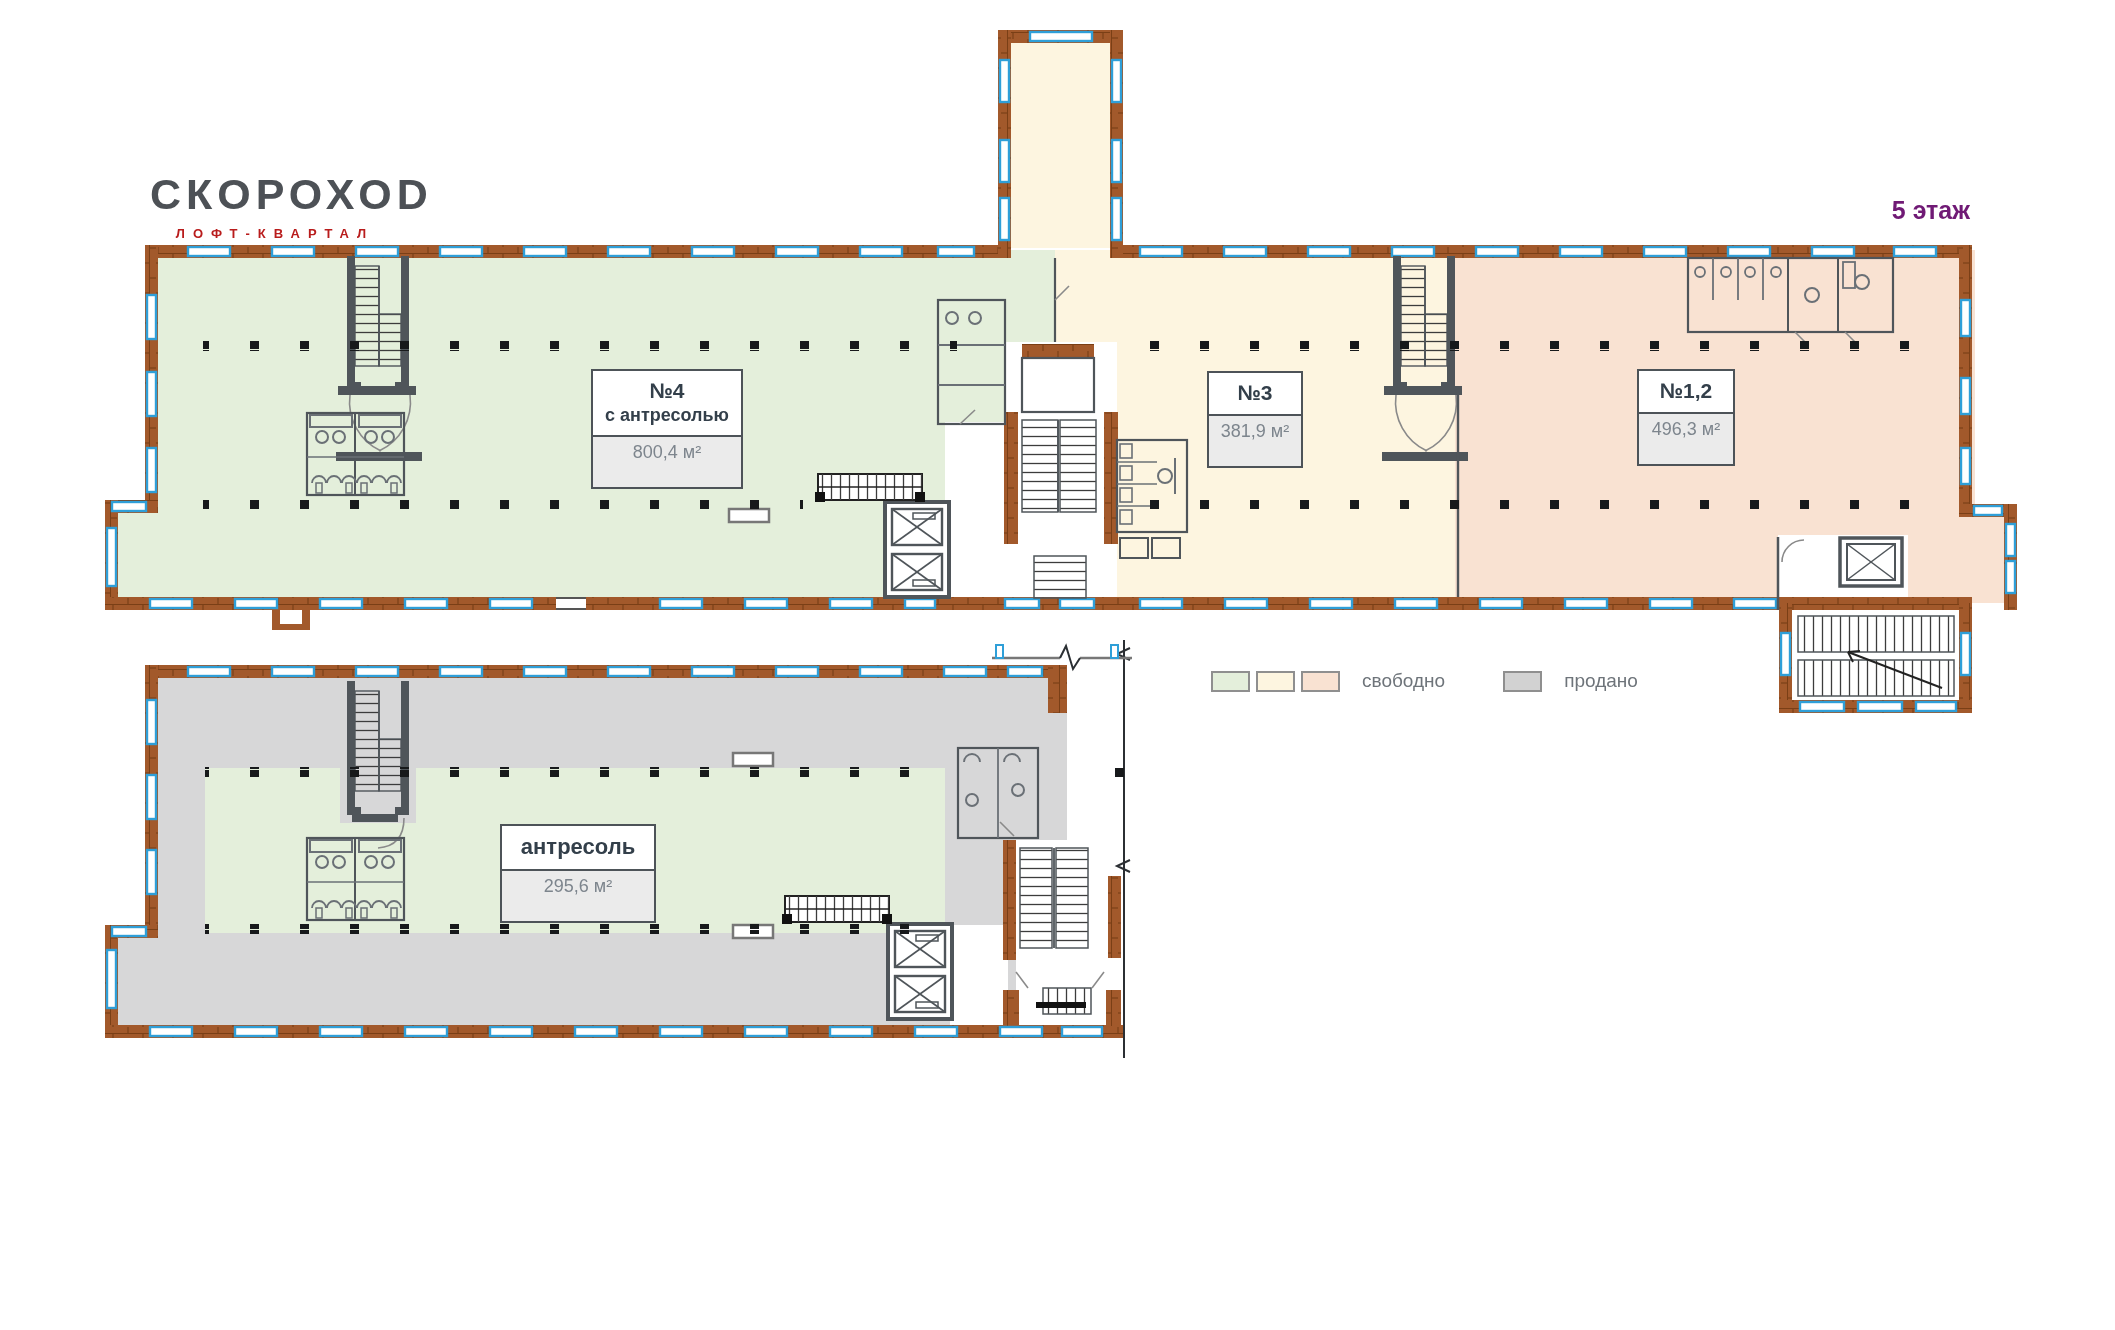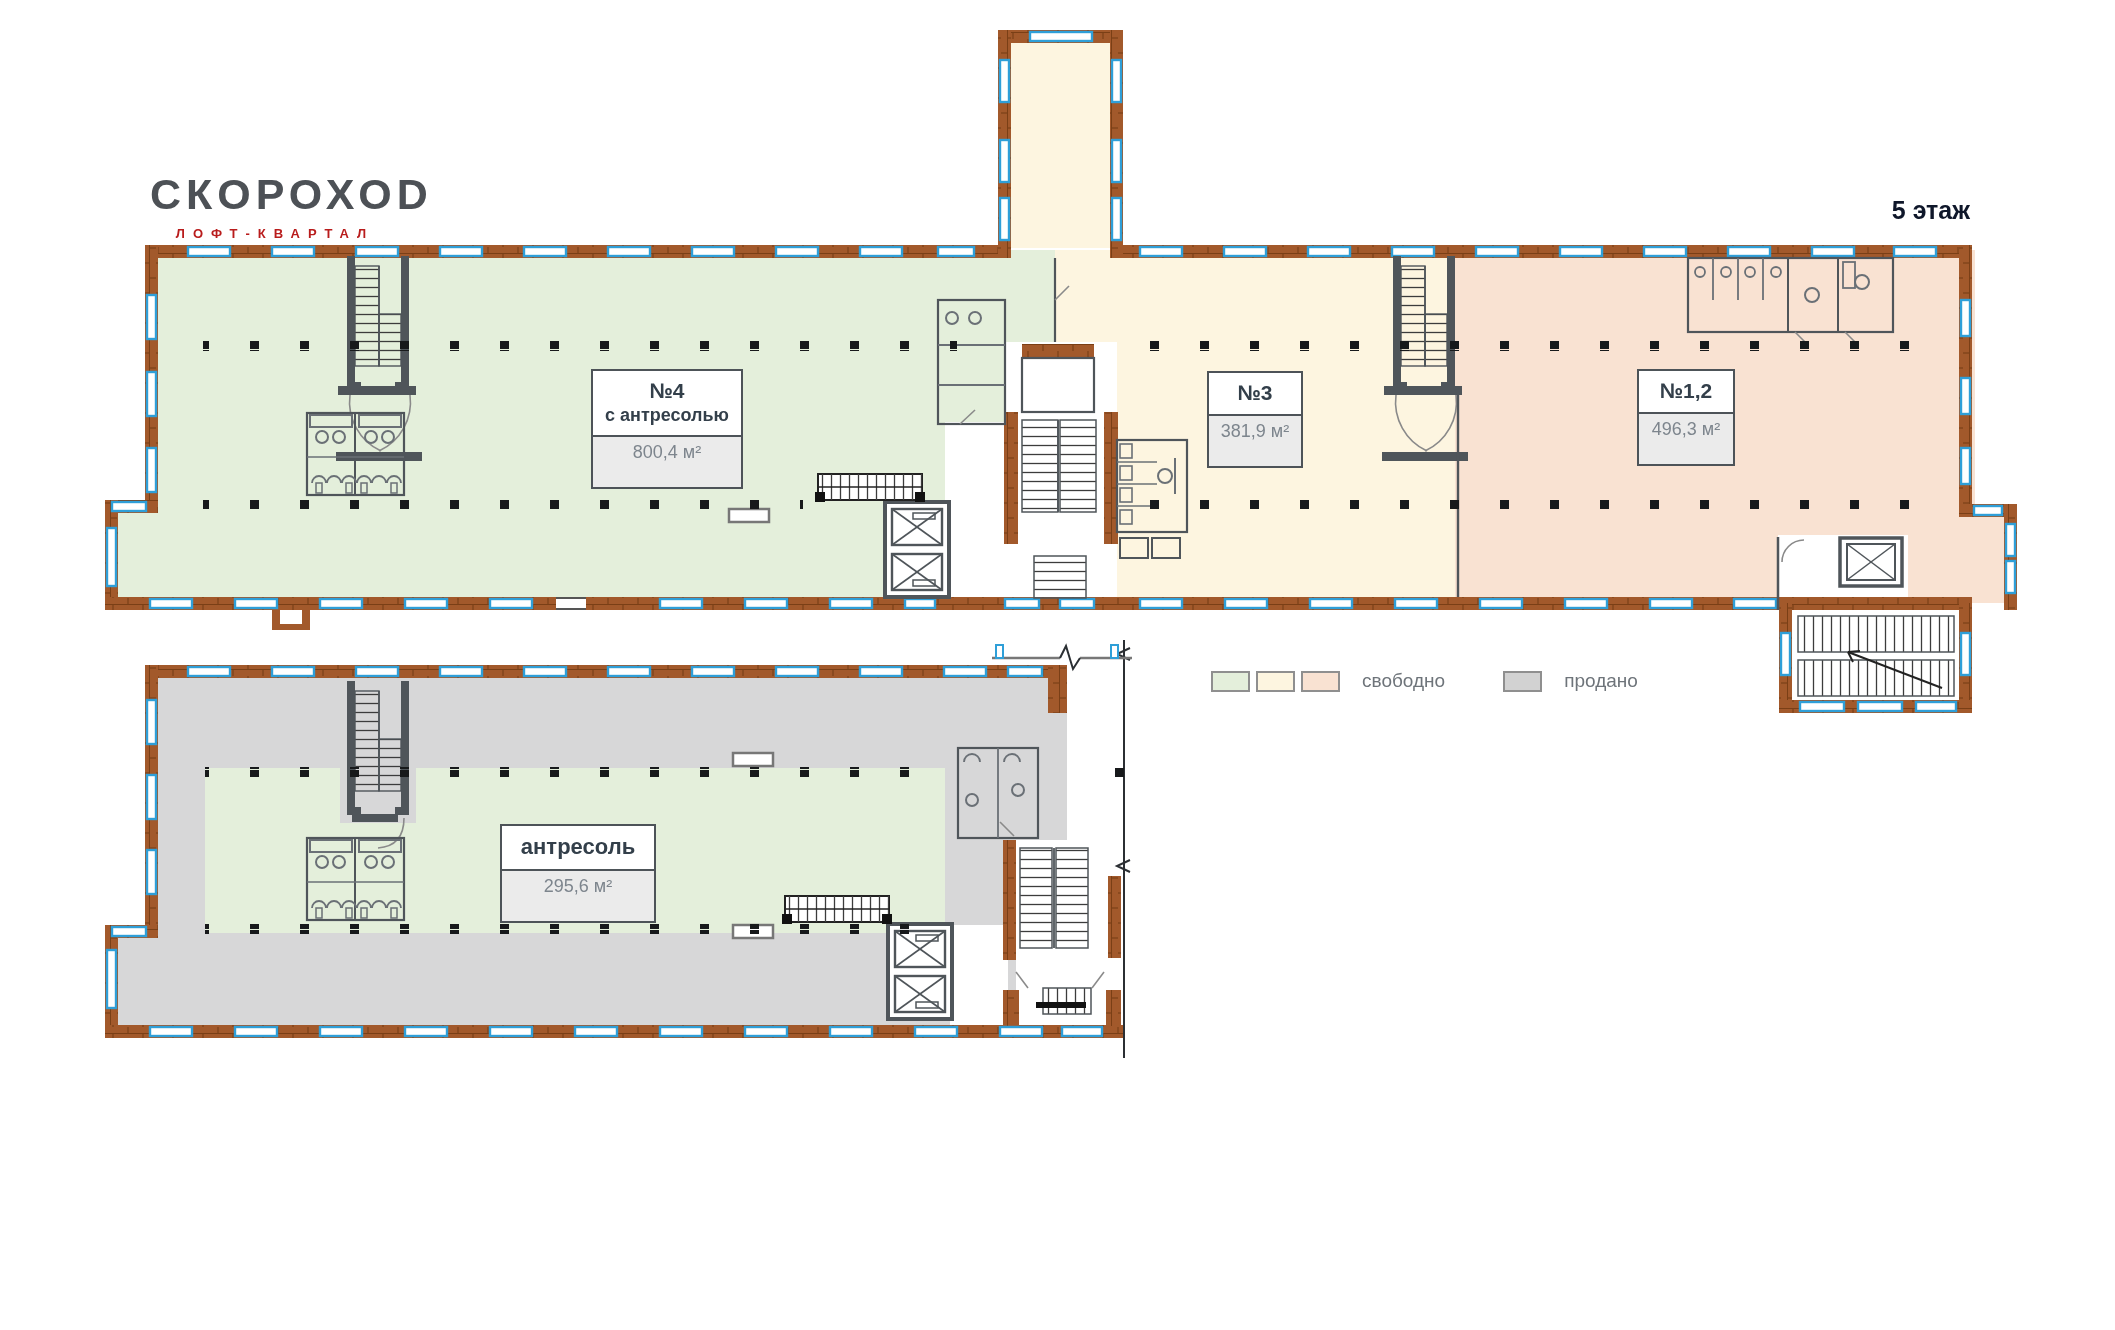--- a/index.html
+++ b/index.html
@@ -7,21 +7,21 @@
          font-family:"Liberation Sans",sans-serif;}
   .plan-svg{position:absolute;left:0;top:0;}
 
   
   .logo{position:absolute;left:150px;top:170px;width:250px;text-align:center;color:#4d5156;}
   .logo-name{font-size:43px;font-weight:700;letter-spacing:5px;}
   .logo-tagline{margin-top:7px;font-size:13px;font-weight:600;letter-spacing:8px;color:#b91c1c;}
 
   
   .floor-label{position:absolute;left:1790px;top:196px;width:180px;text-align:right;
-               font-size:25px;font-weight:700;color:#0f172a;}
+               font-size:25px;font-weight:700;color:#701a75;}
 
   
   .unit-card{position:absolute;background:#fff;border:2px solid #4d5358;text-align:center;
              color:#333f4a;box-sizing:border-box;}
   .unit-card .uc-title{padding:7px 4px 8px;font-weight:700;line-height:1.25;}
   .unit-card .uc-name{font-size:21px;}
   .unit-card .uc-sub{font-size:18px;}
   .unit-card .uc-area{border-top:2px solid #4d5358;background:#ebebeb;color:#7d858d;
                       font-size:18px;font-weight:500;padding:5px 2px 24px;}
   .card-4{left:591px;top:369px;width:152px;}

